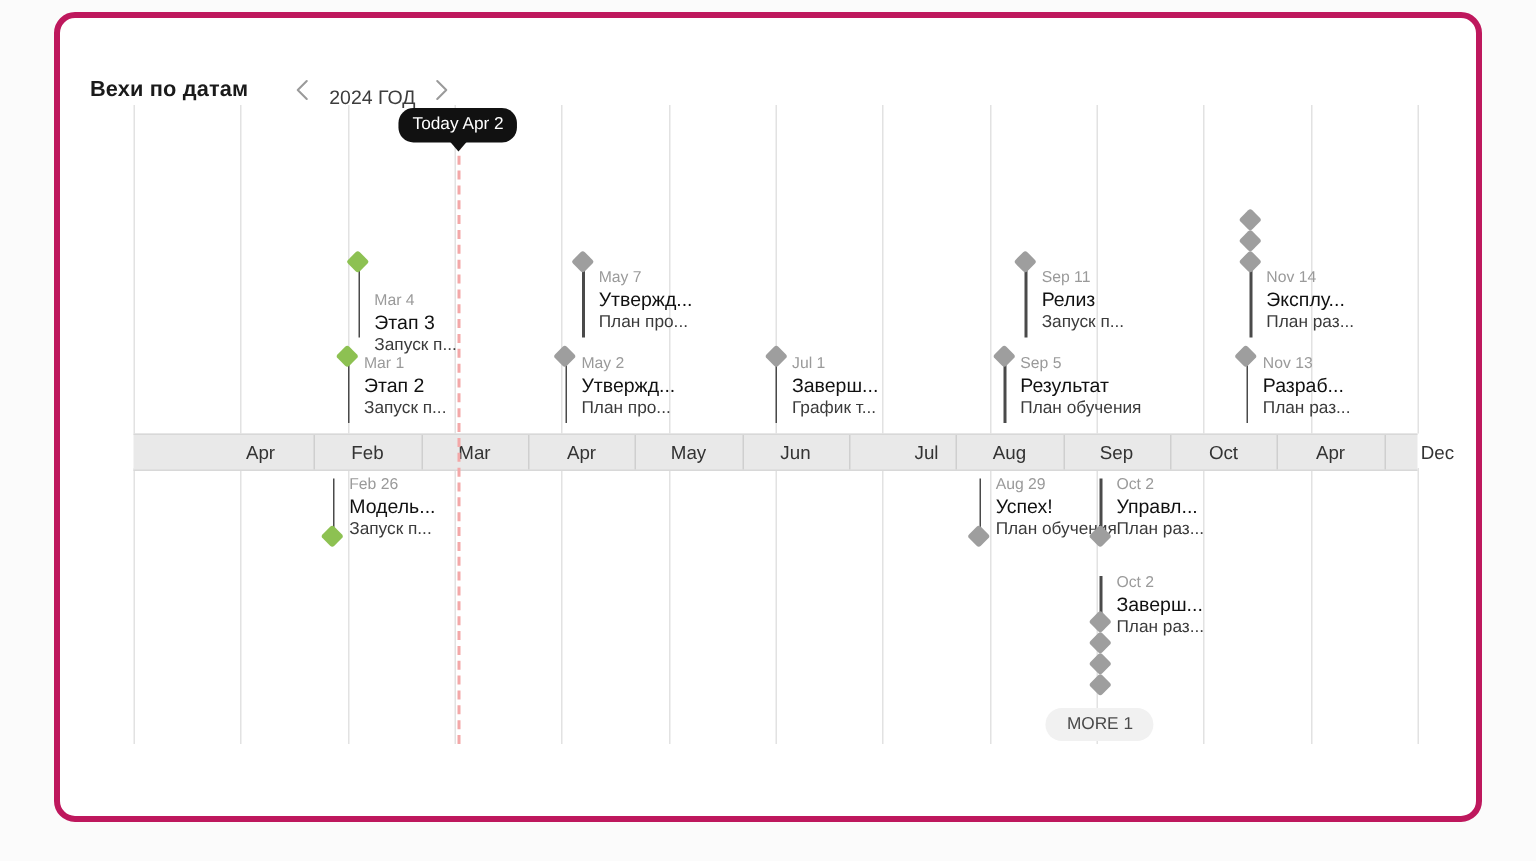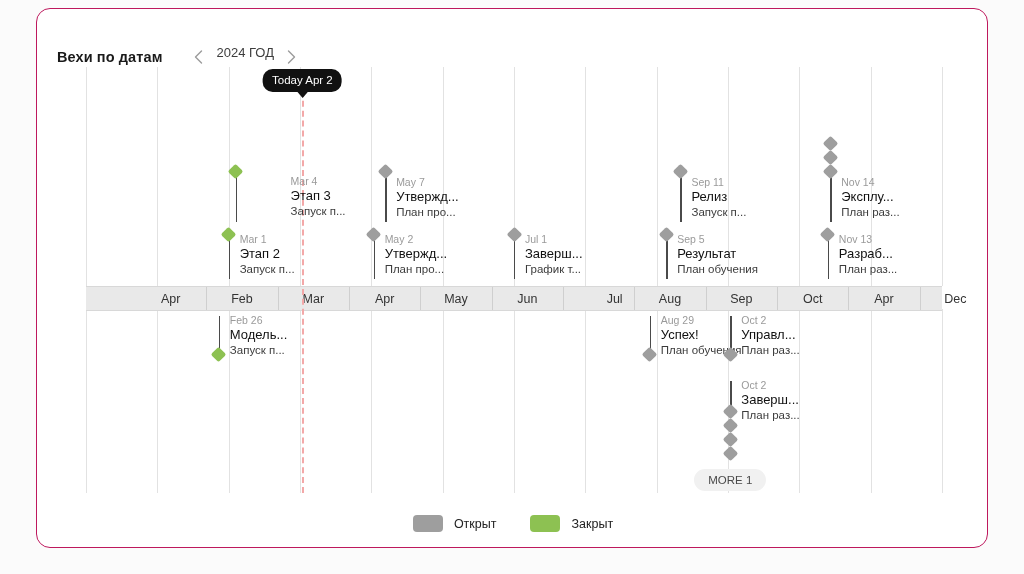--- a/index.html
+++ b/index.html
@@ -6,34 +6,34 @@
   body{
     width:1024px;height:574px;
     background:#fbfbfb;
     font-family:"Liberation Sans","DejaVu Sans",sans-serif;
     overflow:hidden;
   }
   .card{
     position:absolute;left:36px;top:8px;
     width:952px;height:540px;
     background:#ffffff;
-    border:1px solid #be185d;
+    border:4px solid #be185d;
     border-radius:14px;
     box-sizing:border-box;
   }
   
   .hdr{
     position:absolute;left:20px;top:36px;
     display:flex;align-items:center;gap:0px;
   }
   .hdr-title{
     font-size:14.5px;font-weight:bold;color:#1a1a1a;
     letter-spacing:.1px;
   }
-  .nav{display:flex;align-items:flex-start;margin-left:24px;gap:0;}
+  .nav{display:flex;align-items:flex-end;margin-left:24px;gap:0;}
   .arrow{
     width:24px;height:24px;display:flex;align-items:center;justify-content:center;
     color:#9b9b9b;font-size:15px;cursor:pointer;user-select:none;
   }
   .nav-label{
     font-size:13px;color:#3d3d3d;padding:0 6px;white-space:nowrap;
   }
   
   .plot{
     position:absolute;left:0;top:0;width:952px;height:540px;
@@ -170,21 +170,21 @@
         <div class="axis-cell" style="left: 762.333px; width: 71.3333px;">Apr</div>
         <div class="axis-sep" style="left: 762.333px;"></div>
         <div class="axis-cell" style="left: 833.667px; width: 71.3333px;">Dec</div>
         <div class="axis-sep" style="left: 833.667px;"></div>
       </div>
       <div class="today-line" style="left: 265.378px; top: 72px; height: 412px; border-left-color: rgb(243, 168, 168);"></div>
       <div class="today-badge" style="left: 265.378px; top: 60px; transform: translateX(-50%);">Today Apr 2</div>
       <div class="ms"></div>
       <div class="ms-stem" style="left: 198.57px; top: 163px; height: 50px;"></div>
       <div class="dia closed" style="left: 193.07px; top: 157px;"></div>
-      <div class="ms-txt" style="left: 209.57px; top: 166px; margin-left: 44px;">
+      <div class="ms-txt" style="left: 209.57px; top: 182px;">
         <div class="ms-date">Mar 4</div>
         <div class="ms-name">Этап 3</div>
         <div class="ms-sub">Запуск п...</div>
       </div>
       <div class="ms"></div>
       <div class="ms-stem" style="left: 191.667px; top: 226px; height: 44px;"></div>
       <div class="dia closed" style="left: 186.167px; top: 220px;"></div>
       <div class="ms-txt" style="left: 202.667px; top: 224px;">
         <div class="ms-date">Mar 1</div>
         <div class="ms-name">Этап 2</div>
@@ -279,24 +279,14 @@
         <div class="ms-sub">План раз...</div>
       </div>
       <div class="dia open" style="left: 787.744px; top: 143px;"></div>
       <div class="dia open" style="left: 787.744px; top: 129px;"></div>
       <div class="dia open" style="left: 687.801px; top: 411px;"></div>
       <div class="dia open" style="left: 687.801px; top: 425px;"></div>
       <div class="dia open" style="left: 687.801px; top: 439px;"></div>
       <div class="more" style="left: 693.301px; top: 460px; transform: translateX(-50%);">MORE 1</div>
     </div>
 
-  <div class="legend" id="legend" style="top:506px;">
-      <div class="lg-item">
-        <div class="lg-swatch" style="background: rgb(158, 158, 158);"></div>
-        <div class="lg-label">Открыт</div>
-      </div>
-      <div class="lg-item">
-        <div class="lg-swatch" style="background: rgb(141, 193, 82);"></div>
-        <div class="lg-label">Закрыт</div>
-      </div>
-    </div>
 
 </div>
 
 </body></html>

